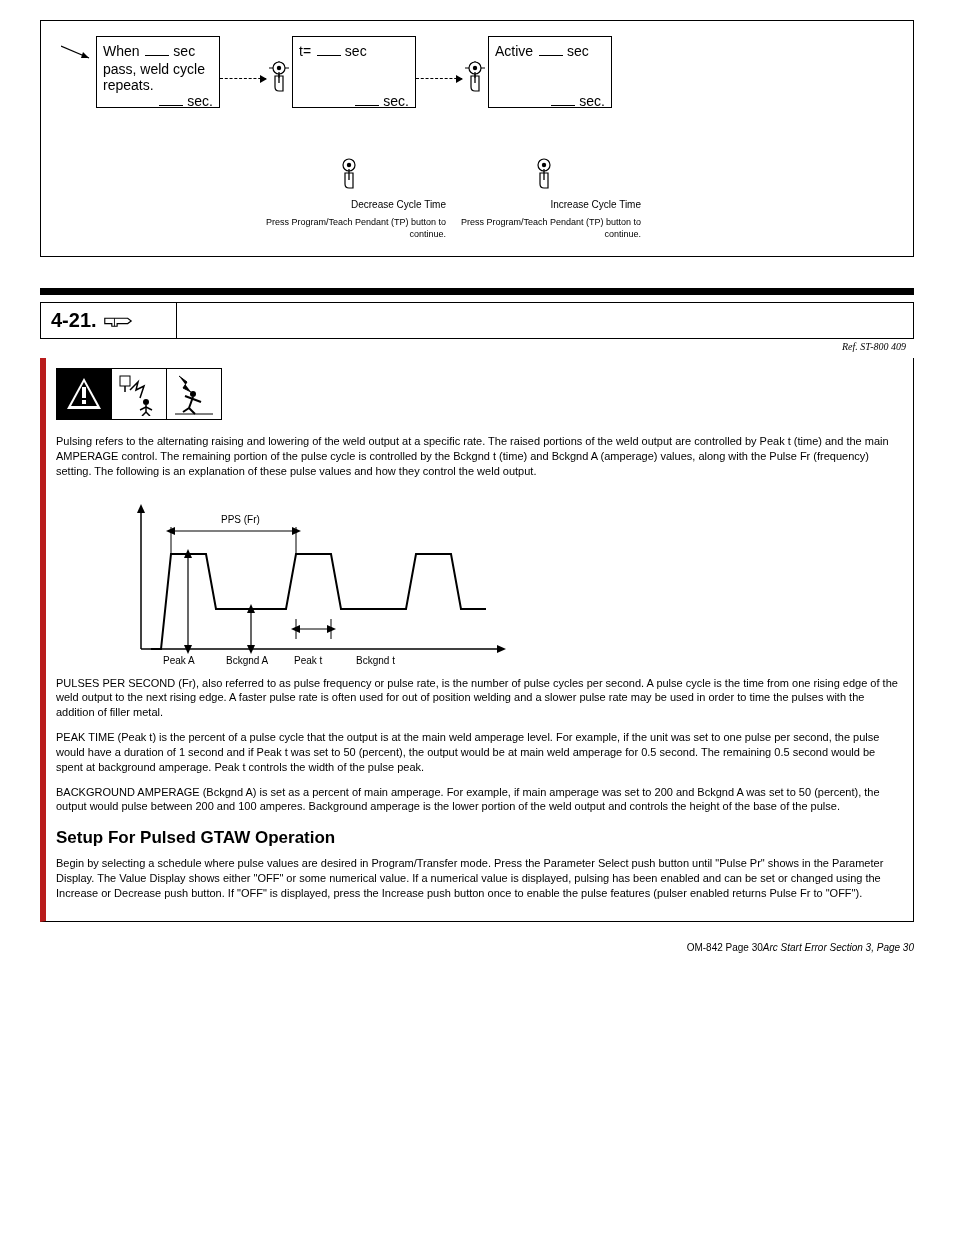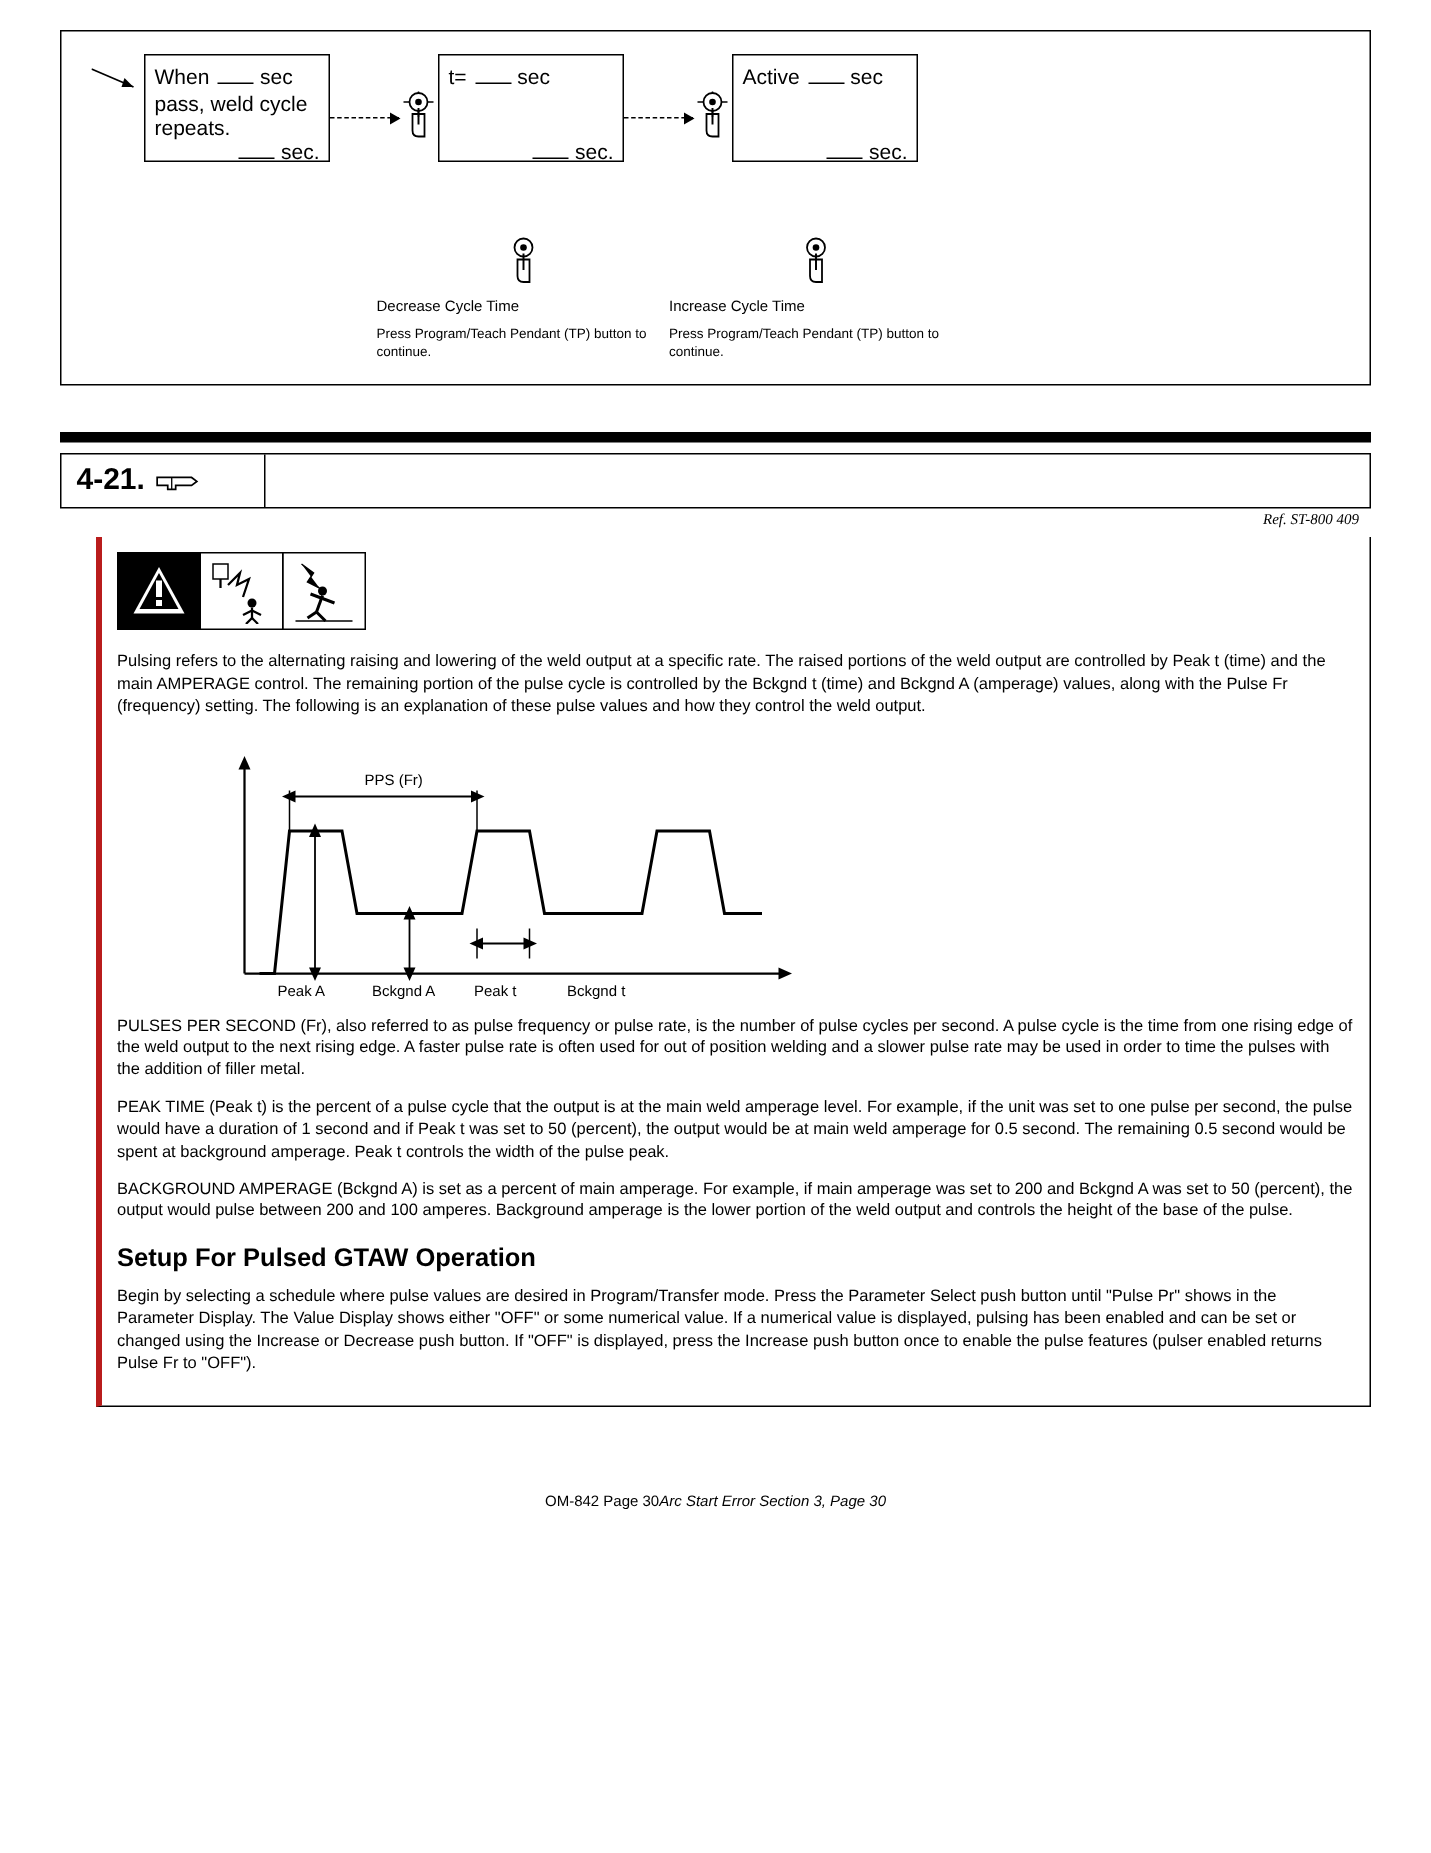--- a/index.html
+++ b/index.html
@@ -73,21 +73,21 @@
       width: 26px;
       height: 34px;
     }
     .below-text {
       margin-top: 50px;
       display: flex;
       margin-left: 45px;
     }
     .below-col {
       width: 195px;
-      text-align: left;
+      text-align: right;
       font-size: 10px;
       line-height: 1.3;
     }
     .black-bar {
       background: #000;
       height: 7px;
       margin-top: 3px;
       margin-bottom: 7px;
     }
     .subsection-row {
@@ -117,25 +117,24 @@
     .ref-note {
       font-size: 10px;
       font-style: italic;
       text-align: right;
       padding-right: 8px;
       margin-top: 2px;
       margin-bottom: 6px;
       font-family: Liberation Serif, serif;
     }
     .content-block {
-      border-left: 4px solid #b91c1c;
+      border-left: 6px solid #b91c1c;
       border-right: 1px solid #000;
       border-bottom: 1px solid #000;
       padding: 10px;
-      margin-left: 24px;
     }
     .hazard-row {
       display: flex;
       gap: 0;
       align-items: stretch;
     }
     .hazard-box {
       border: 1px solid #000;
       width: 54px;
       height: 50px;
@@ -166,23 +165,23 @@
     .para {
       font-size: 11px;
       line-height: 1.35;
       margin-bottom: 10px;
     }
     .note-label {
       font-style: italic;
     }
     .page-footer {
       display: flex;
-      justify-content: center;
+      justify-content: flex-end;
       font-size: 10px;
-      margin-top: 58px;
+      margin-top: 20px;
     }
     .page-footer .center {
       font-style: italic;
     }
   </style>
 </head>
 <body>
 
 <div class="flow-box-container">
   <div class="flow-row">

